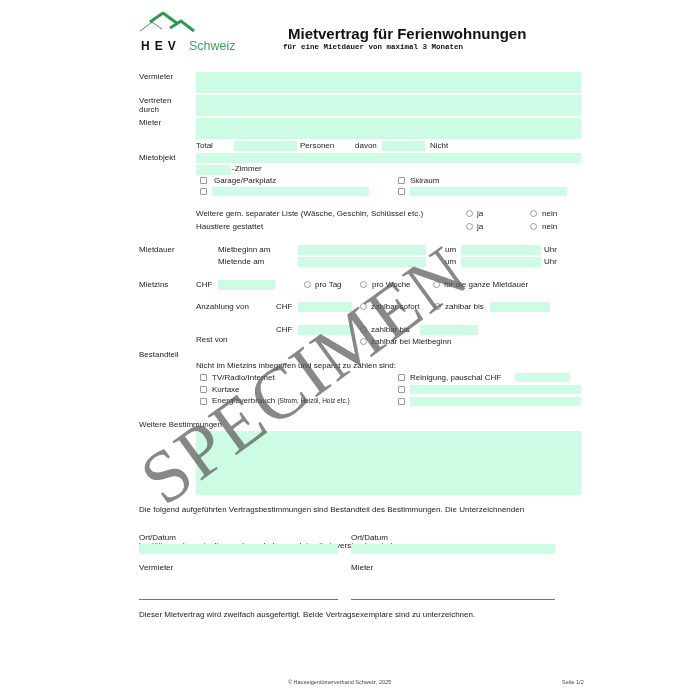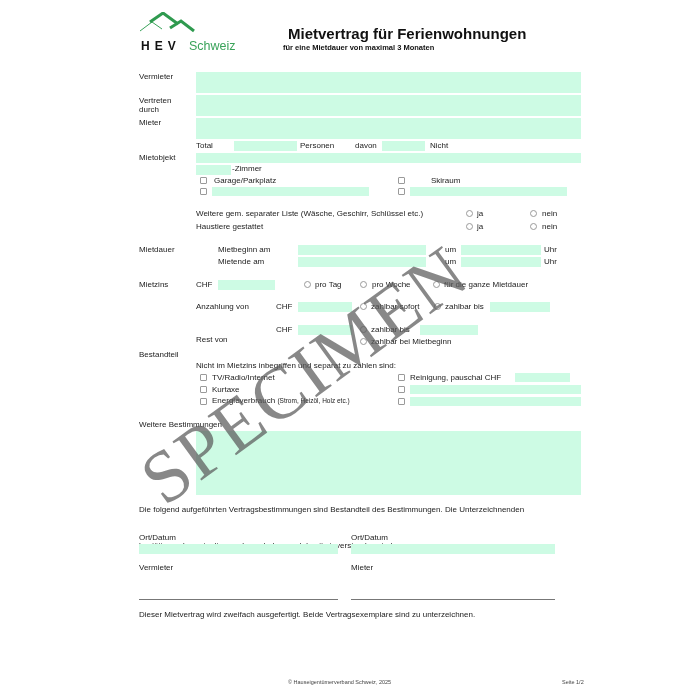--- a/index.html
+++ b/index.html
@@ -4,21 +4,21 @@
 <style>
   * { box-sizing: border-box; margin: 0; padding: 0; }
   html, body { width: 700px; height: 700px; background: #ffffff; overflow: hidden; }
   body { font-family: "Liberation Sans", sans-serif; color: #222; font-size: 8px; position: relative; }
   .abs { position: absolute; }
   .lbl { position: absolute; font-size: 8px; line-height: 10px; white-space: nowrap; color: #222; }
   .fld { position: absolute; background: #cdfbe4; border: none; outline: none; }
   .cb { position: absolute; width: 7px; height: 7px; border: 1px solid #9a9a9a; background: #fff; border-radius: 1px; }
   .rb { position: absolute; width: 7px; height: 7px; border: 1px solid #9a9a9a; background: #fff; border-radius: 50%; }
   .title { position: absolute; left: 248px; top: 25px; font-size: 15px; font-weight: bold; color: #111; white-space: nowrap; margin-left: 40px; }
-  .subtitle { position: absolute; left: 283px; top: 43px; font-size: 7.5px; font-weight: bold; color: #111; white-space: nowrap; }
+  .subtitle { position: absolute; left: 283px; top: 43px; font-size: 7.5px; font-weight: bold; color: #111; white-space: nowrap; font-family: Liberation Mono, monospace; }
   .logo-hev { position: absolute; left: 141px; top: 39px; font-size: 12px; font-weight: bold; letter-spacing: 5px; color: #111; }
   .logo-schweiz { position: absolute; left: 189px; top: 39px; font-size: 12.5px; color: #3aa35a; }
   .sigline { position: absolute; height: 1px; background: #777; }
   .footer { position: absolute; font-size: 5.5px; color: #444; white-space: nowrap; }
   .watermark { position: absolute; left: 130px; top: 300px; font-family: "Liberation Serif", serif; font-size: 74px; color: rgba(90,90,90,0.72); transform: rotate(-36deg); transform-origin: left center; letter-spacing: 2px; pointer-events: none; white-space: nowrap; }
 </style>
 </head>
 <body>
 
 <div>
@@ -52,21 +52,21 @@
 <div class="lbl" style="left:430px;top:141px">Nicht</div>
 
 <div class="lbl" style="left:139px;top:153px">Mietobjekt</div>
 <input class="fld" style="left: 196px; top: 153px; width: 385px; height: 10px;">
 <input class="fld" style="left: 196px; top: 165px; width: 35px; height: 10px;">
 <div class="lbl" style="left:232px;top:164px">-Zimmer</div>
 
 <div class="cb" style="left:200px;top:177px"></div>
 <div class="lbl" style="left:214px;top:176px">Garage/Parkplatz</div>
 <div class="cb" style="left:398px;top:177px"></div>
-<div class="lbl" style="left:431px;top:176px">Skiraum</div>
+<div class="lbl" style="left:410px;top:176px">Skiraum</div>
 
 <div class="cb" style="left:200px;top:188px"></div>
 <input class="fld" style="left: 212px; top: 187px; width: 157px; height: 9px;">
 <div class="cb" style="left:398px;top:188px"></div>
 <input class="fld" style="left: 410px; top: 187px; width: 157px; height: 9px;">
 
 <div class="lbl" style="left:196px;top:209px">Weitere gem. separater Liste (Wäsche, Geschirr, Schlüssel etc.)</div>
 <div class="rb" style="left:466px;top:210px"></div>
 <div class="lbl" style="left:477px;top:209px">ja</div>
 <div class="rb" style="left:530px;top:210px"></div>

